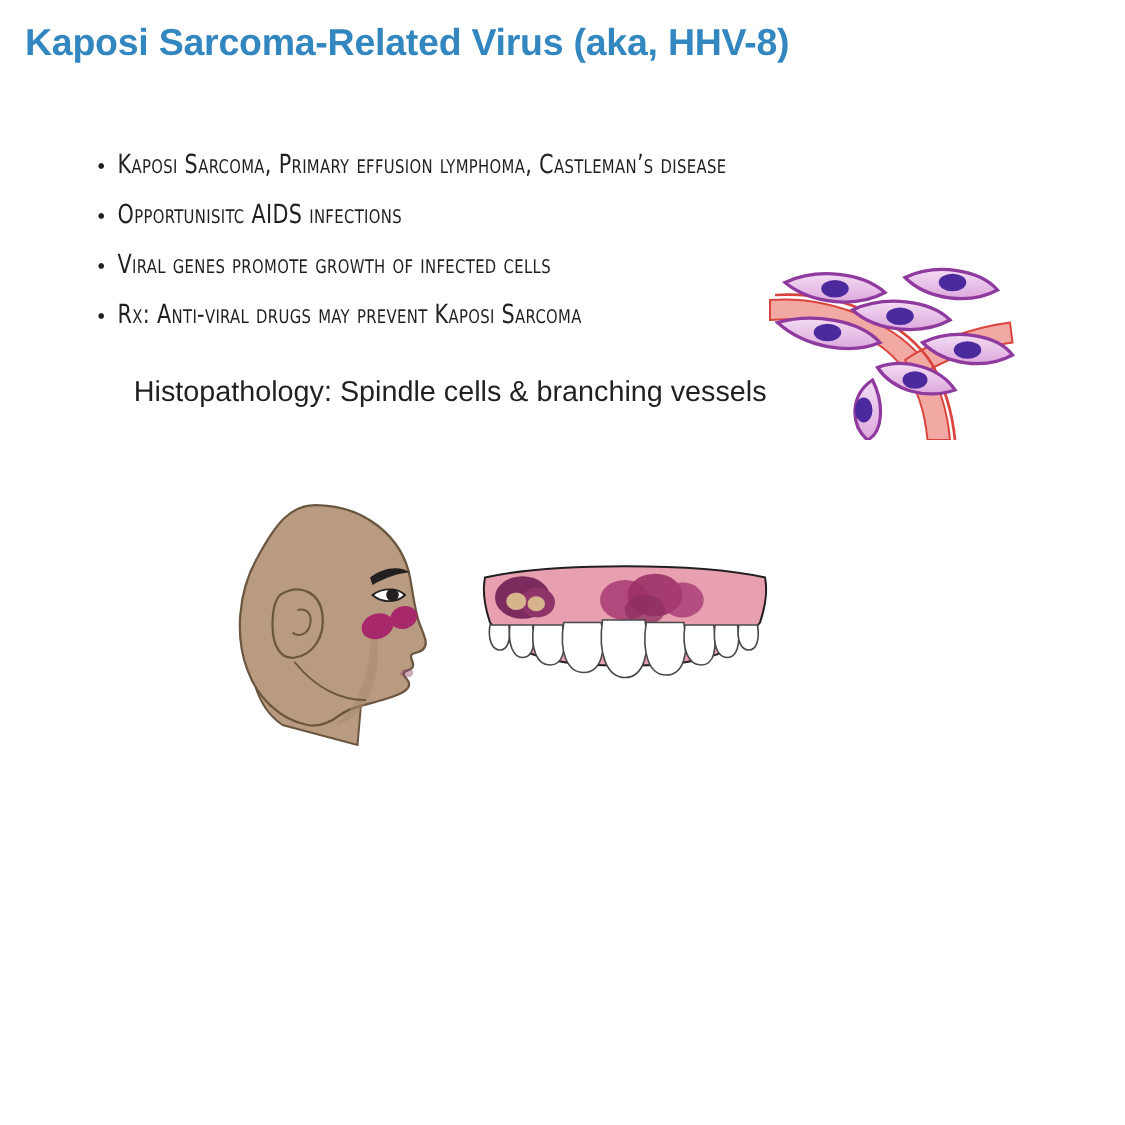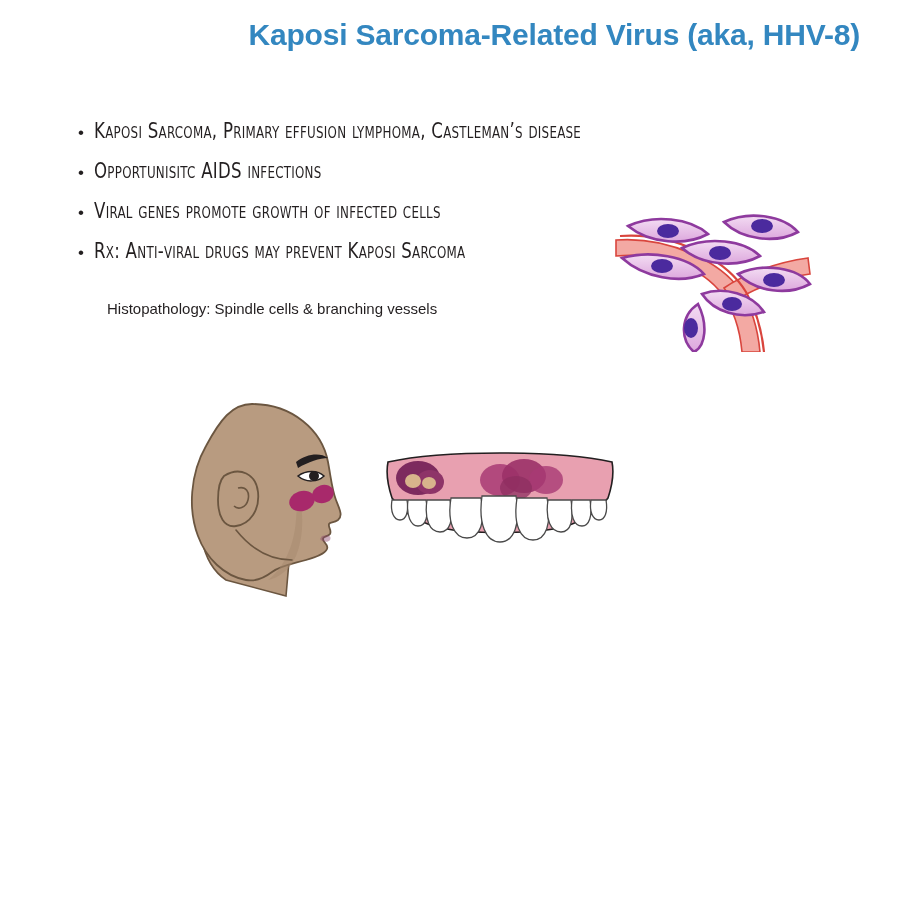--- a/index.html
+++ b/index.html
@@ -6,25 +6,26 @@
   body{
     width:900px;height:900px;background:#ffffff;
     font-family:"Liberation Sans",sans-serif;
     overflow:hidden;position:relative;
   }
   #slide{position:relative;width:900px;height:900px;}
 
   
   .title{
     position:absolute;left:0;top:18px;width:860px;
-    text-align:right;
+    text-align:left;
     font-size:30px;font-weight:bold;
     color:#3387c0;
     letter-spacing:-0.2px;
     font-family:"Liberation Sans",sans-serif;
+    padding-left:20px;
   }
 
   
   .bullets{position:absolute;left:78px;top:118px;width:760px;}
   .bullet-row{
     display:flex;align-items:baseline;
     margin-bottom:14px;
     height:26px;
   }
   .bullet-dot{
@@ -41,21 +42,21 @@
     line-height:26px;
     transform:scaleX(0.88);
     transform-origin:left center;
     white-space:nowrap;
   }
 
   
   .caption{
     position:absolute;left:107px;
     color:#231f20;
-    font-size:15px;
+    font-size:23px;
     font-family:"Liberation Sans",sans-serif;
     white-space:nowrap;
     text-align:right;
   }
   #cap1{top:300px;}
   #cap2{top:355px;}
 
   
   .fig{position:absolute;}
   #fig-histo{left:612px;top:212px;width:200px;height:140px;}

